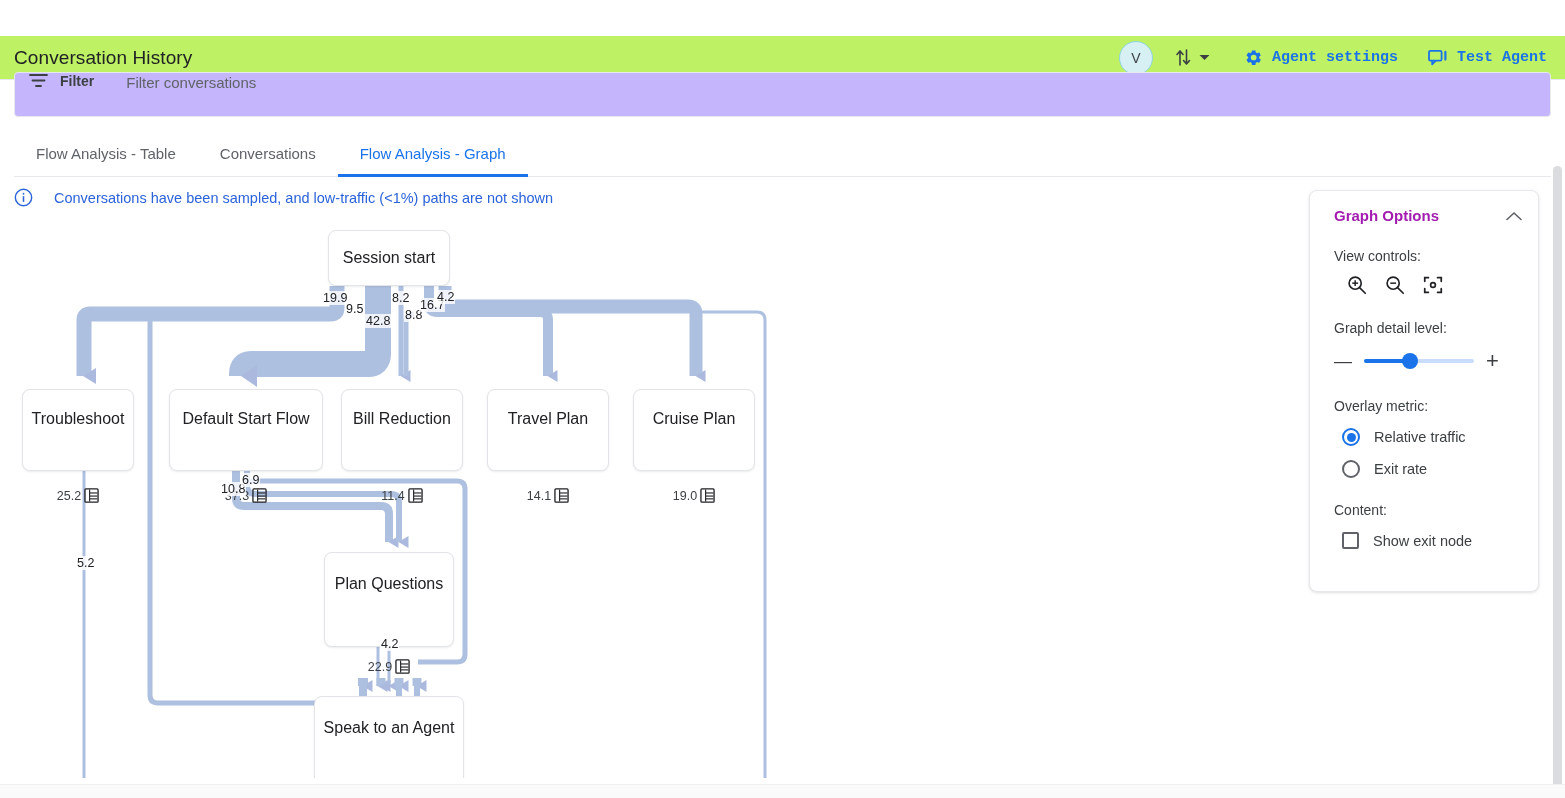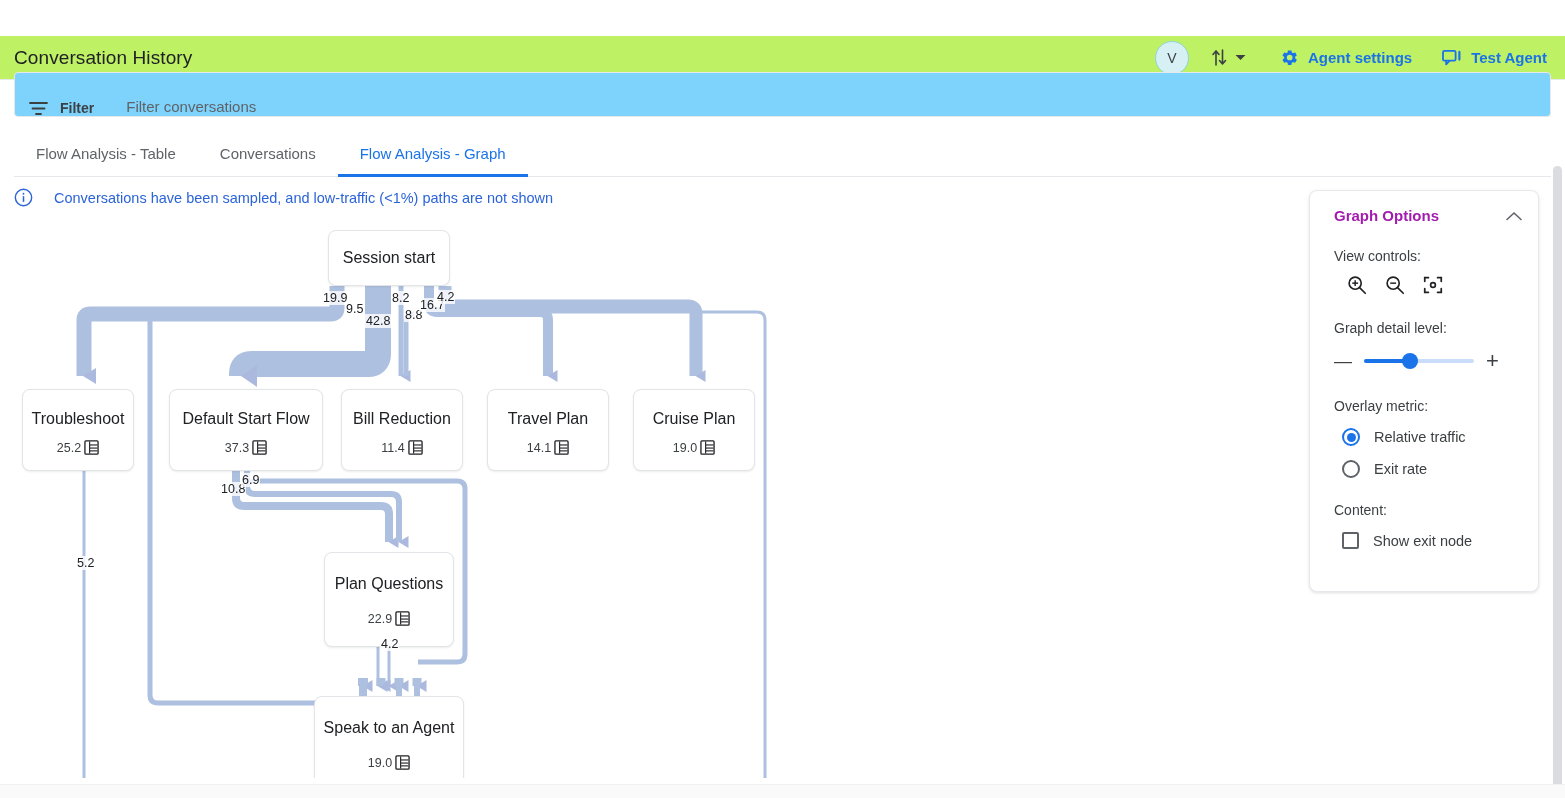--- a/index.html
+++ b/index.html
@@ -46,31 +46,32 @@
     margin-right: 34px;
     cursor: pointer;
   }
   .hdr-link {
     display: flex; align-items: center; gap: 9px;
     color: #1a73e8;
     font-size: 15px; font-weight: bold;
     cursor: pointer;
     margin-right: 30px;
     white-space: nowrap;
+    font-family: Liberation Mono, monospace;
   }
   .hdr-link:last-child { margin-right: 8px; }
 
   
   .filterbar {
     position: absolute; left: 14px; top: 72px;
     width: 1537px; height: 45px;
-    background: #7dd3fc;
+    background: #c4b5fd;
     border: 1px solid #e6e8eb;
     border-radius: 4px;
-    display: flex; align-items: flex-end;
+    display: flex; align-items: flex-start;
     padding: 0 14px;
   }
   .filter-label {
     font-size: 14px; font-weight: bold; color: #3c4043;
     margin-left: 12px;
   }
   .filter-input {
     border: none; outline: none;
     margin-left: 30px;
     font-size: 15px;
@@ -125,21 +126,21 @@
     box-shadow: 0 1px 2px rgba(60,64,67,.10);
     display: flex; flex-direction: column;
     align-items: center;
   }
   .node-title {
     font-size: 16px; color: #202124;
     width: 100%; text-align: center;
   }
   .node-meta {
     display: flex; align-items: center; gap: 3px;
-    font-size: 12.5px; color: #3c4043;
+    font-size: 12.5px; color: #3c4043; margin-top: 48px;
   }
   .tbl-icon { display: block; }
 
   .edge-label {
     position: absolute;
     font-size: 12.5px;
     color: #202124;
     background: rgba(255,255,255,.80);
     padding: 0 1px;
     white-space: nowrap;

